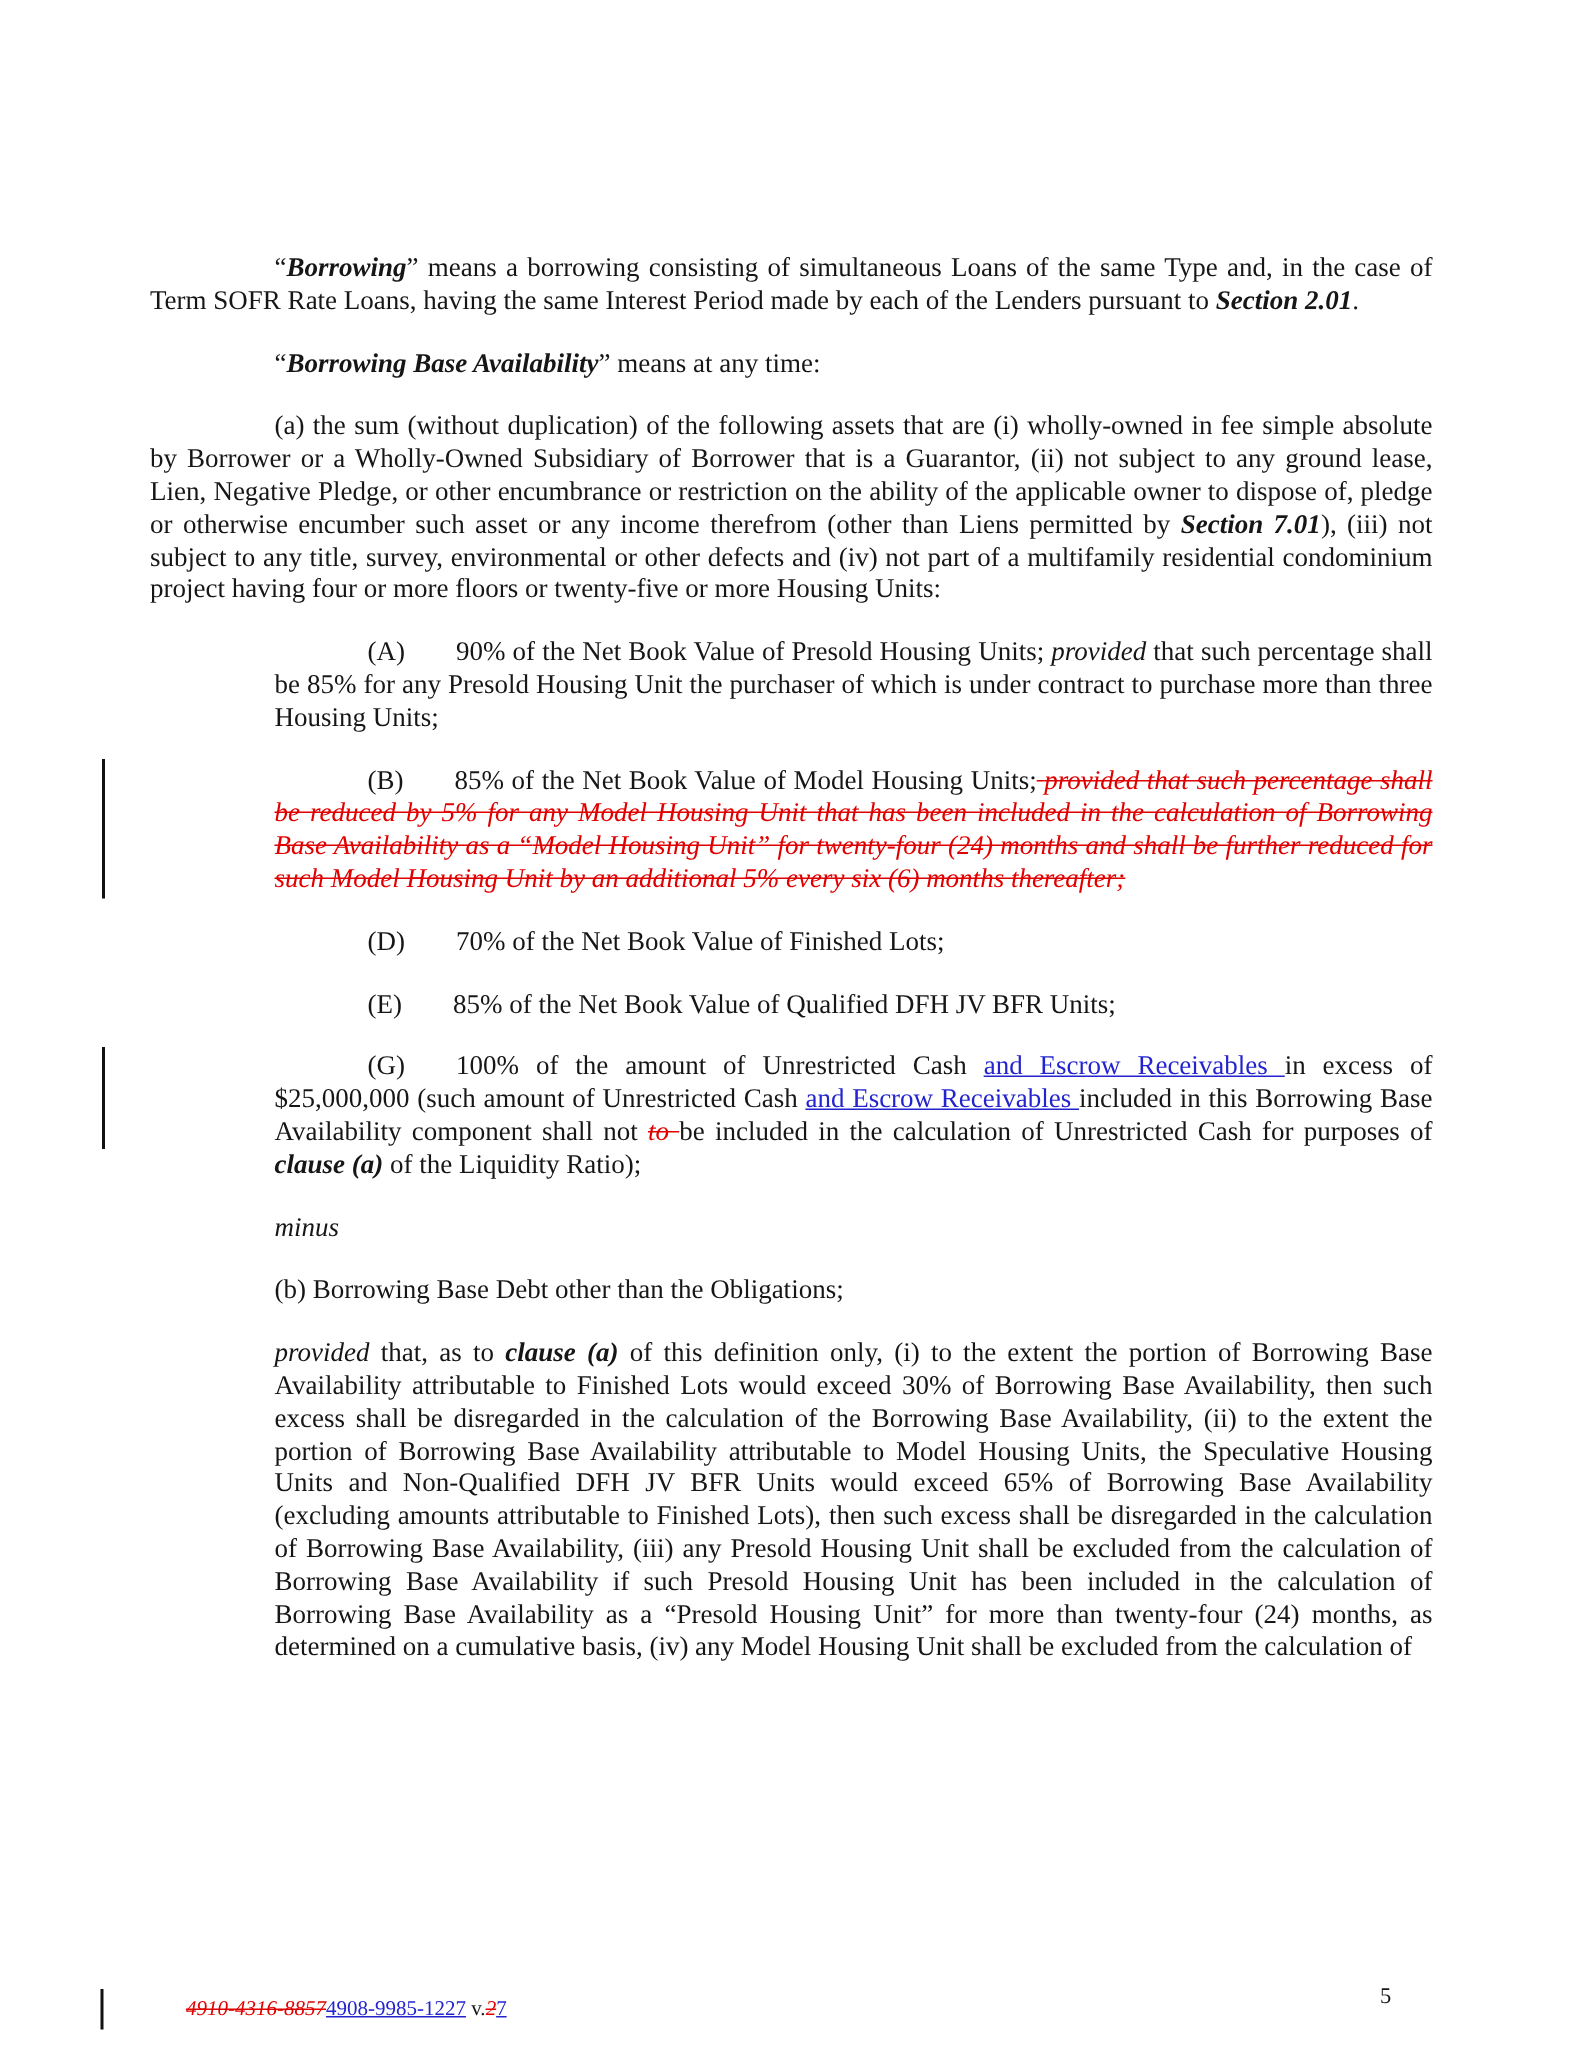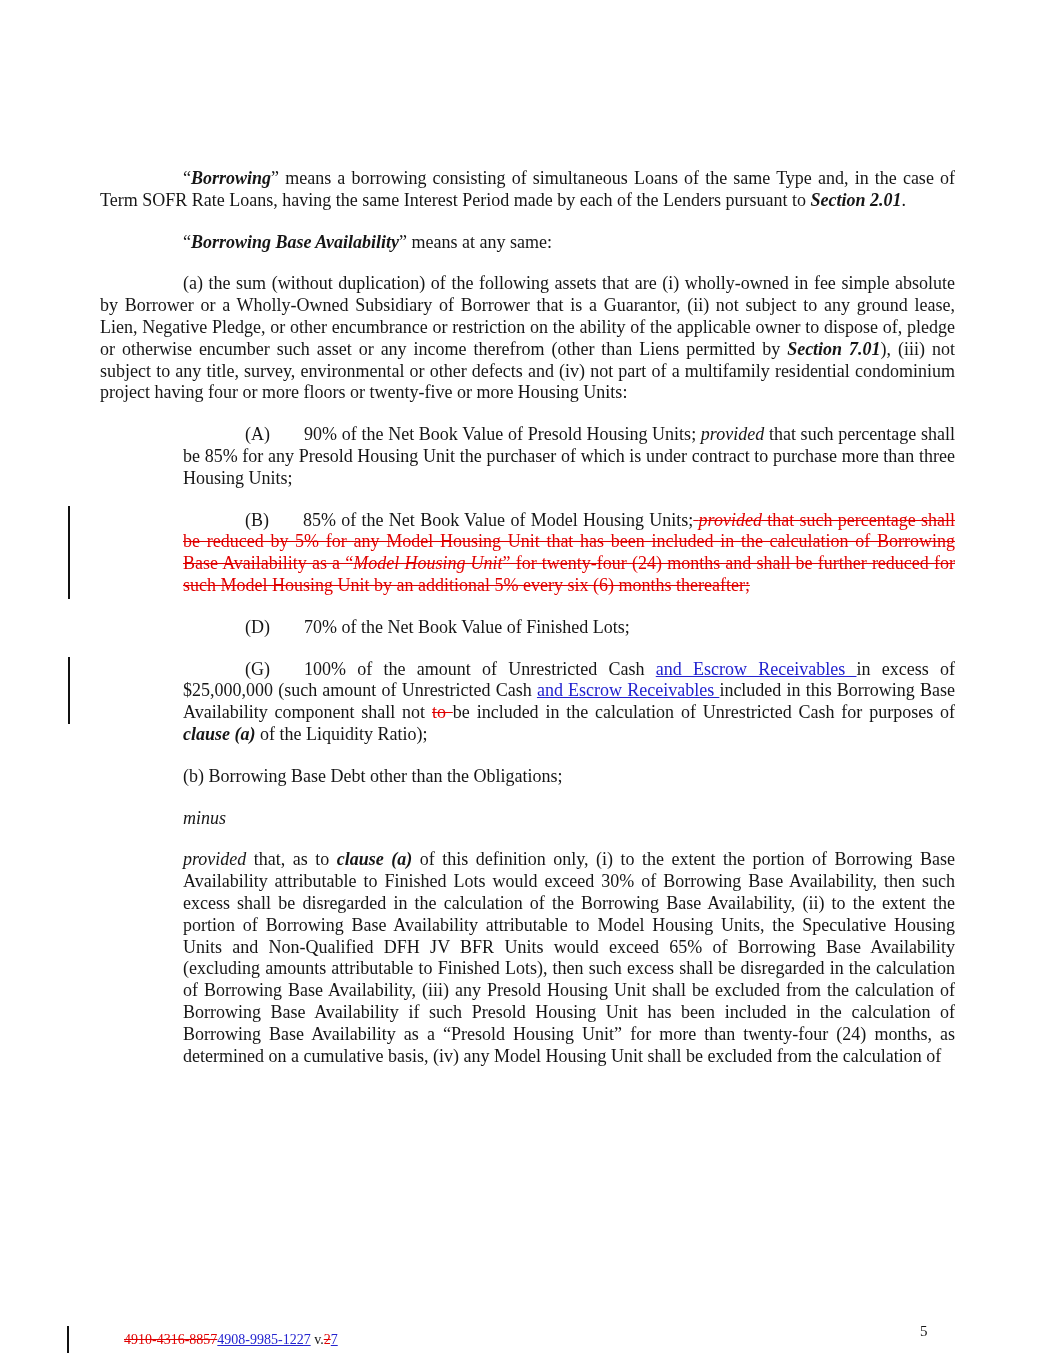--- a/index.html
+++ b/index.html
@@ -36,21 +36,21 @@
     text-align: justify;
     margin: 0 0 20px 0;
   }
   .p-body { text-indent: 83px; }
   .p-sub  { margin-left: 83px; text-indent: 62px; }
   .p-flat { margin-left: 83px; }
 
   .s-n  { }
   .s-i  { font-style: italic; }
   .s-bi { font-style: italic; font-weight: bold; }
-  .s-d  { color: var(--del); text-decoration: line-through; text-decoration-color: var(--del); }
+  .s-d  { color: var(--del); text-decoration: line-through; text-decoration-color: var(--del); font-style: italic; }
   .s-di { color: var(--del); text-decoration: line-through; text-decoration-color: var(--del); font-style: italic; }
   .s-ins{ color: var(--ins); text-decoration: underline; text-decoration-color: var(--ins); }
   .tab  { display: inline-block; width: 34px; }
 
   .changebar {
     position: absolute;
     width: 2px;
     background: var(--bar);
   }
   .p-sub .changebar,
@@ -78,26 +78,27 @@
     font-size: 15px;
     line-height: 18px;
   }
 </style>
 </head>
 <body>
 
 <div class="page">
   <div class="content" id="doc-body">
       <div class="para p-body"><span class="s-n">“</span><span class="s-bi">Borrowing</span><span class="s-n">” means a borrowing consisting of simultaneous Loans of the same Type and, in the case of Term SOFR Rate Loans, having the same Interest Period made by each of the Lenders pursuant to </span><span class="s-bi">Section 2.01</span><span class="s-n">.</span></div>
-      <div class="para p-body"><span class="s-n">“</span><span class="s-bi">Borrowing Base Availability</span><span class="s-n">” means at any same:</span></div>
+      <div class="para p-body"><span class="s-n">“</span><span class="s-bi">Borrowing Base Availability</span><span class="s-n">” means at any time:</span></div>
       <div class="para p-body"><span class="s-n">(a) the sum (without duplication) of the following assets that are (i) wholly-owned in fee simple absolute by Borrower or a Wholly-Owned Subsidiary of Borrower that is a Guarantor, (ii) not subject to any ground lease, Lien, Negative Pledge, or other encumbrance or restriction on the ability of the applicable owner to dispose of, pledge or otherwise encumber such asset or any income therefrom (other than Liens permitted by </span><span class="s-bi">Section 7.01</span><span class="s-n">), (iii) not subject to any title, survey, environmental or other defects and (iv) not part of a multifamily residential condominium project having four or more floors or twenty-five or more Housing Units:</span></div>
       <div class="para p-sub"><span class="s-n">(A)</span><span class="tab"></span><span class="s-n">90% of the Net Book Value of Presold Housing Units; </span><span class="s-i">provided</span><span class="s-n"> that such percentage shall be 85% for any Presold Housing Unit the purchaser of which is under contract to purchase more than three Housing Units;</span></div>
       <div class="para p-sub"><span class="s-n">(B)</span><span class="tab"></span><span class="s-n">85% of the Net Book Value of Model Housing Units;</span><span class="s-d"> </span><span class="s-di">provided</span><span class="s-d"> that such percentage shall be reduced by 5% for any Model Housing Unit that has been included in the calculation of Borrowing Base Availability as a “</span><span class="s-di">Model Housing Unit</span><span class="s-d">” for twenty-four (24) months and shall be further reduced for such Model Housing Unit by an additional 5% every six (6) months thereafter;</span><div class="changebar" style="top: -4px; bottom: -2px;"></div></div>
       <div class="para p-sub"><span class="s-n">(D)</span><span class="tab"></span><span class="s-n">70% of the Net Book Value of Finished Lots;</span></div>
+      <div class="para p-sub"><span class="s-n">(E)</span><span class="tab"></span><span class="s-n">85% of the Net Book Value of Qualified DFH JV BFR Units;</span></div>
       <div class="para p-sub"><span class="s-n">(G)</span><span class="tab"></span><span class="s-n">100% of the amount of Unrestricted Cash </span><span class="s-ins">and Escrow Receivables </span><span class="s-n">in excess of $25,000,000 (such amount of Unrestricted Cash </span><span class="s-ins">and Escrow Receivables </span><span class="s-n">included in this Borrowing Base Availability component shall not </span><span class="s-d">to </span><span class="s-n">be included in the calculation of Unrestricted Cash for purposes of </span><span class="s-bi">clause (a)</span><span class="s-n"> of the Liquidity Ratio);</span><div class="changebar" style="top: -2px; height: 67.4px;"></div></div>
+      <div class="para p-flat"><span class="s-i">minus</span></div>
       <div class="para p-flat"><span class="s-n">(b) Borrowing Base Debt other than the Obligations;</span></div>
-      <div class="para p-flat"><span class="s-i">minus</span></div>
       <div class="para p-flat"><span class="s-i">provided</span><span class="s-n"> that, as to </span><span class="s-bi">clause (a)</span><span class="s-n"> of this definition only, (i) to the extent the portion of Borrowing Base Availability attributable to Finished Lots would exceed 30% of Borrowing Base Availability, then such excess shall be disregarded in the calculation of the Borrowing Base Availability, (ii) to the extent the portion of Borrowing Base Availability attributable to Model Housing Units, the Speculative Housing Units and Non-Qualified DFH JV BFR Units would exceed 65% of Borrowing Base Availability (excluding amounts attributable to Finished Lots), then such excess shall be disregarded in the calculation of Borrowing Base Availability, (iii) any Presold Housing Unit shall be excluded from the calculation of Borrowing Base Availability if such Presold Housing Unit has been included in the calculation of Borrowing Base Availability as a “Presold Housing Unit” for more than twenty-four (24) months, as determined on a cumulative basis, (iv) any Model Housing Unit shall be excluded from the calculation of</span></div>
     </div>
   <div class="changebar footer-bar"></div>
   <div class="footer-ids" id="footer-ids"><span class="s-d">4910-4316-8857</span><span class="s-ins">4908-9985-1227</span><span class="s-n"> v.</span><span class="s-d">2</span><span class="s-ins">7</span></div>
   <div class="page-number">5</div>
 </div>
 
 </body></html>

